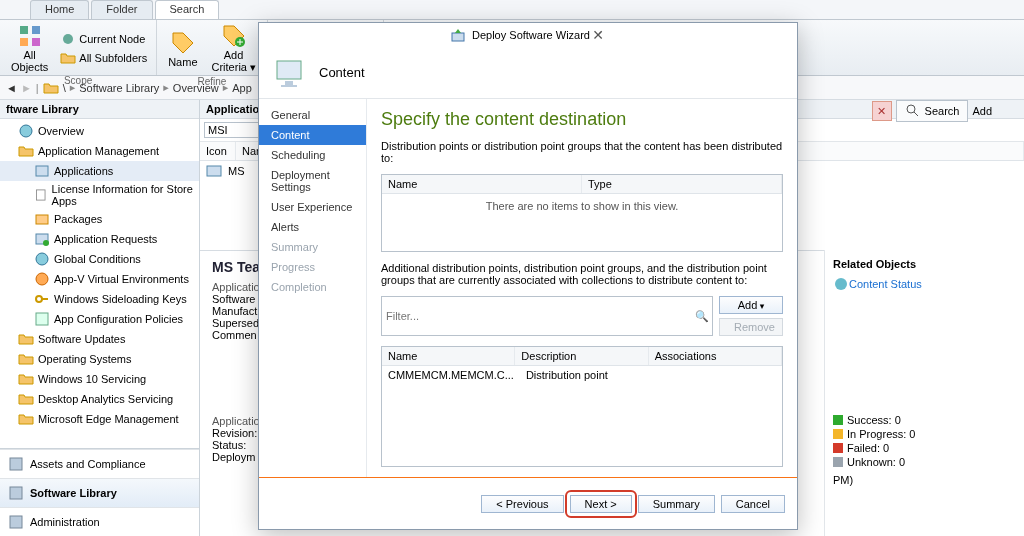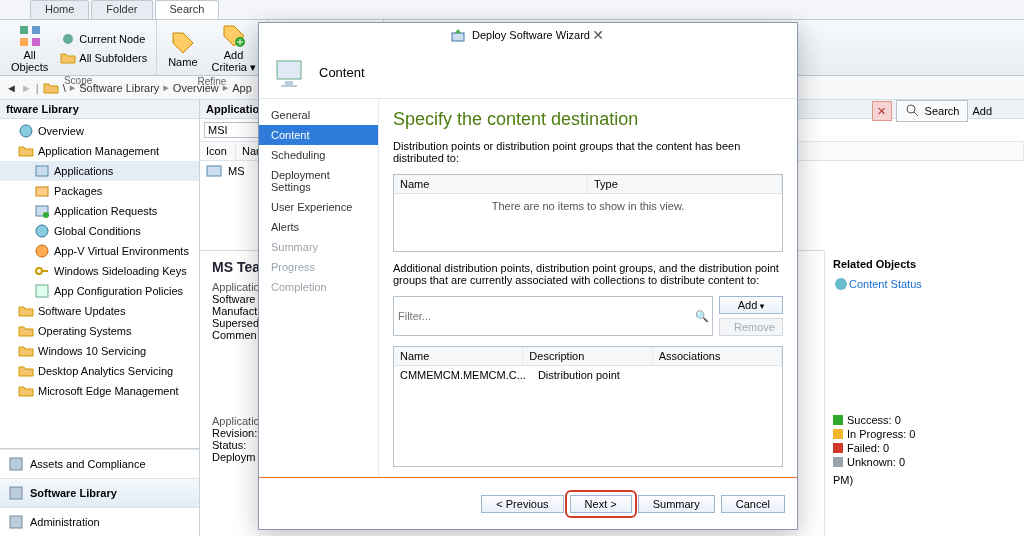--- a/index.html
+++ b/index.html
@@ -51,21 +51,21 @@
 .detail-title { font-size: 14px; color: #223; margin-bottom: 6px; font-weight: 600; }
 .detail-sub { color: #555; margin-top: 4px; }
 
 
 .wizard { position: absolute; left: 258px; top: 22px; width: 540px; height: 508px; background: #fff; border: 1px solid #8a9aac; box-shadow: 0 6px 24px rgba(0,0,0,.25); display: flex; flex-direction: column; z-index: 50; }
 .wiz-title { height: 24px; display: flex; align-items: center; justify-content: center; padding: 0 24px; }
 .wiz-title-left { display: flex; align-items: center; gap: 6px; }
 .wiz-close { width: 16px; height: 16px; font-size: 14px; color: #555; display: flex; align-items: center; justify-content: center; }
 .wiz-banner { height: 52px; display: flex; align-items: center; gap: 10px; padding: 0 14px; border-bottom: 1px solid #e2e6ea; }
 .wiz-body { flex: 1; display: flex; }
-.wiz-nav { width: 120px; border-right: 1px solid #e6eaee; padding: 6px 0; }
+.wiz-nav { width: 108px; border-right: 1px solid #e6eaee; padding: 6px 0; }
 .wiz-nav-item { padding: 4px 12px; color: #333; }
 .wiz-nav-item.active { background: #2f7bd9; color: #fff; }
 .wiz-nav-item.dim { color: #9aa4ae; }
 .wiz-content { flex: 1; padding: 10px 14px; display: flex; flex-direction: column; gap: 10px; }
 .wiz-heading { color: #4d7c0f; font-size: 18px; }
 .wiz-table { border: 1px solid #b8c2cc; }
 .wiz-th { display: flex; background: #f5f7f9; border-bottom: 1px solid #dfe4e9; }
 .wiz-th > div { padding: 3px 6px; border-right: 1px solid #e6eaee; flex: 1; }
 .wiz-empty { text-align: center; color: #555; padding: 6px; }
 .wiz-td { display: flex; }
@@ -248,20 +248,28 @@
           <span class="icn">
             <svg viewBox="0 0 16 16">
               <rect x="2" y="3" width="12" height="10" fill="#cde" stroke="#58a"></rect>
             </svg>
           </span>
           <span>Applications</span>
         </div>
         <div class="nav-item l2">
           <span class="icn">
             <svg viewBox="0 0 16 16">
+              <rect x="3" y="2" width="10" height="12" fill="#fff" stroke="#888"></rect>
+            </svg>
+          </span>
+          <span>License Information for Store Apps</span>
+        </div>
+        <div class="nav-item l2">
+          <span class="icn">
+            <svg viewBox="0 0 16 16">
               <rect x="2" y="4" width="12" height="9" fill="#fc8" stroke="#c80"></rect>
             </svg>
           </span>
           <span>Packages</span>
         </div>
         <div class="nav-item l2">
           <span class="icn">
             <svg viewBox="0 0 16 16">
               <rect x="2" y="3" width="12" height="10" fill="#cde" stroke="#58a"></rect>
               <circle cx="12" cy="12" r="3" fill="#3a3"></circle>

